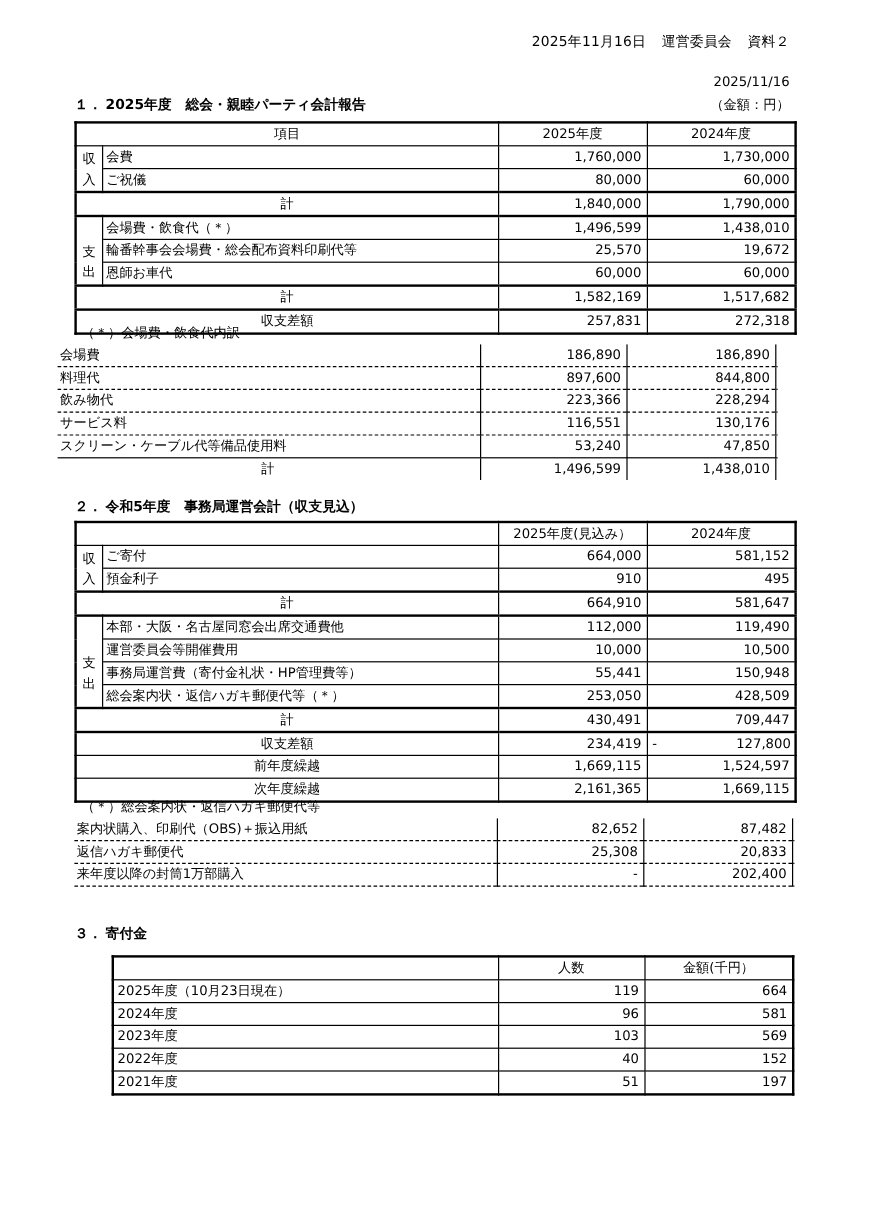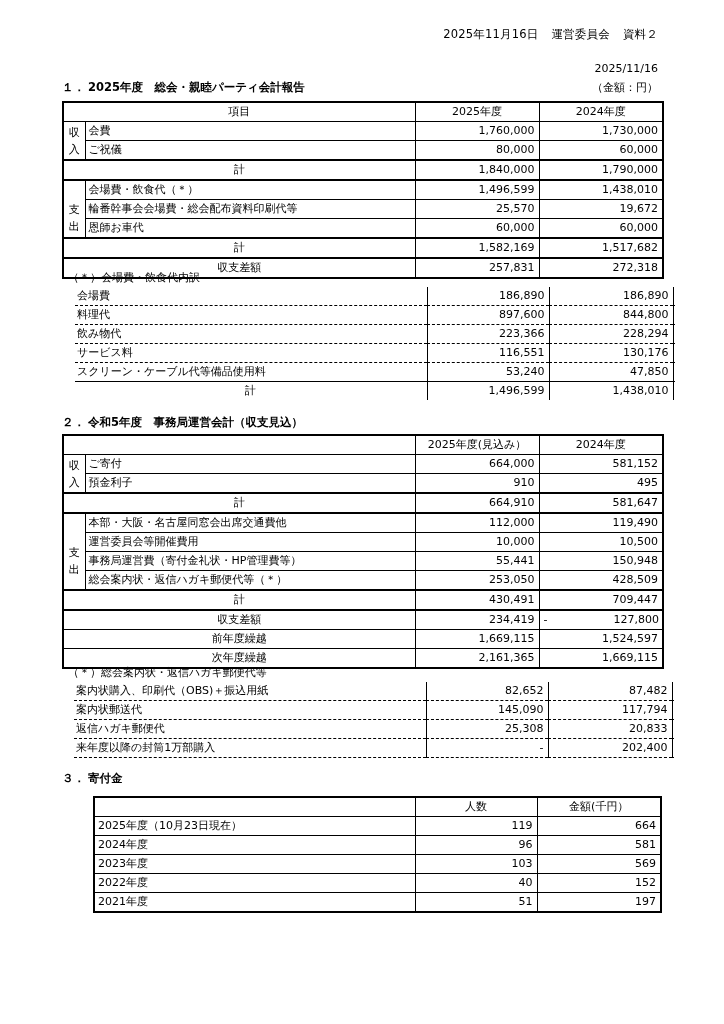--- a/index.html
+++ b/index.html
@@ -268,21 +268,21 @@
       <tr>
         <td class="ctr" colspan="2">収支差額</td>
         <td class="num">257,831</td>
         <td class="num">272,318</td>
       </tr>
     </tbody>
   </table>
 
   <div class="note-label" style="top:270px; left:68px;">（＊）会場費・飲食代内訳</div>
 
-  <table class="tbl bd-tbl" style="top:287px; left:75px; width:600px;">
+  <table class="tbl bd-tbl" style="top:287px; left:48px; width:600px;">
     <colgroup>
       <col style="width:352px">
         <col style="width:0px">
         <col style="width:122px">
         <col style="width:0px">
         <col style="width:124px">
         <col style="width:2px">
     </colgroup>
     <tbody>
       <tr>
@@ -417,47 +417,39 @@
       <tr>
         <td class="ctr" colspan="2">次年度繰越</td>
         <td class="num">2,161,365</td>
         <td class="num">1,669,115</td>
       </tr>
     </tbody>
   </table>
 
   <div class="note-label" style="top:665px; left:68px;">（＊）総会案内状・返信ハガキ郵便代等</div>
 
-  <table class="tbl bd-tbl" style="top:682px; left:62px; width:600px;margin-left:12px;">
+  <table class="tbl bd-tbl" style="top:682px; left:62px; width:600px;">
     <colgroup>
       <col style="width:352px">
         <col style="width:0px">
         <col style="width:122px">
         <col style="width:0px">
         <col style="width:124px">
         <col style="width:2px">
     </colgroup>
     <tbody>
       <tr>
         <td class="lbl">案内状購入、印刷代（OBS)＋振込用紙</td>
         <td class="vsep"></td>
         <td class="num">82,652</td>
         <td class="vsep"></td>
         <td class="num">87,482</td>
         <td class="vend"></td>
       </tr>
       <tr>
-        <td class="lbl">案内状郵送代</td>
-        <td class="vsep"></td>
-        <td class="num">145,090</td>
-        <td class="vsep"></td>
-        <td class="num">117,794</td>
-        <td class="vend"></td>
-      </tr>
-      <tr>
         <td class="lbl">返信ハガキ郵便代</td>
         <td class="vsep"></td>
         <td class="num">25,308</td>
         <td class="vsep"></td>
         <td class="num">20,833</td>
         <td class="vend"></td>
       </tr>
       <tr class="dashend">
         <td class="lbl">来年度以降の封筒1万部購入</td>
         <td class="vsep"></td>

